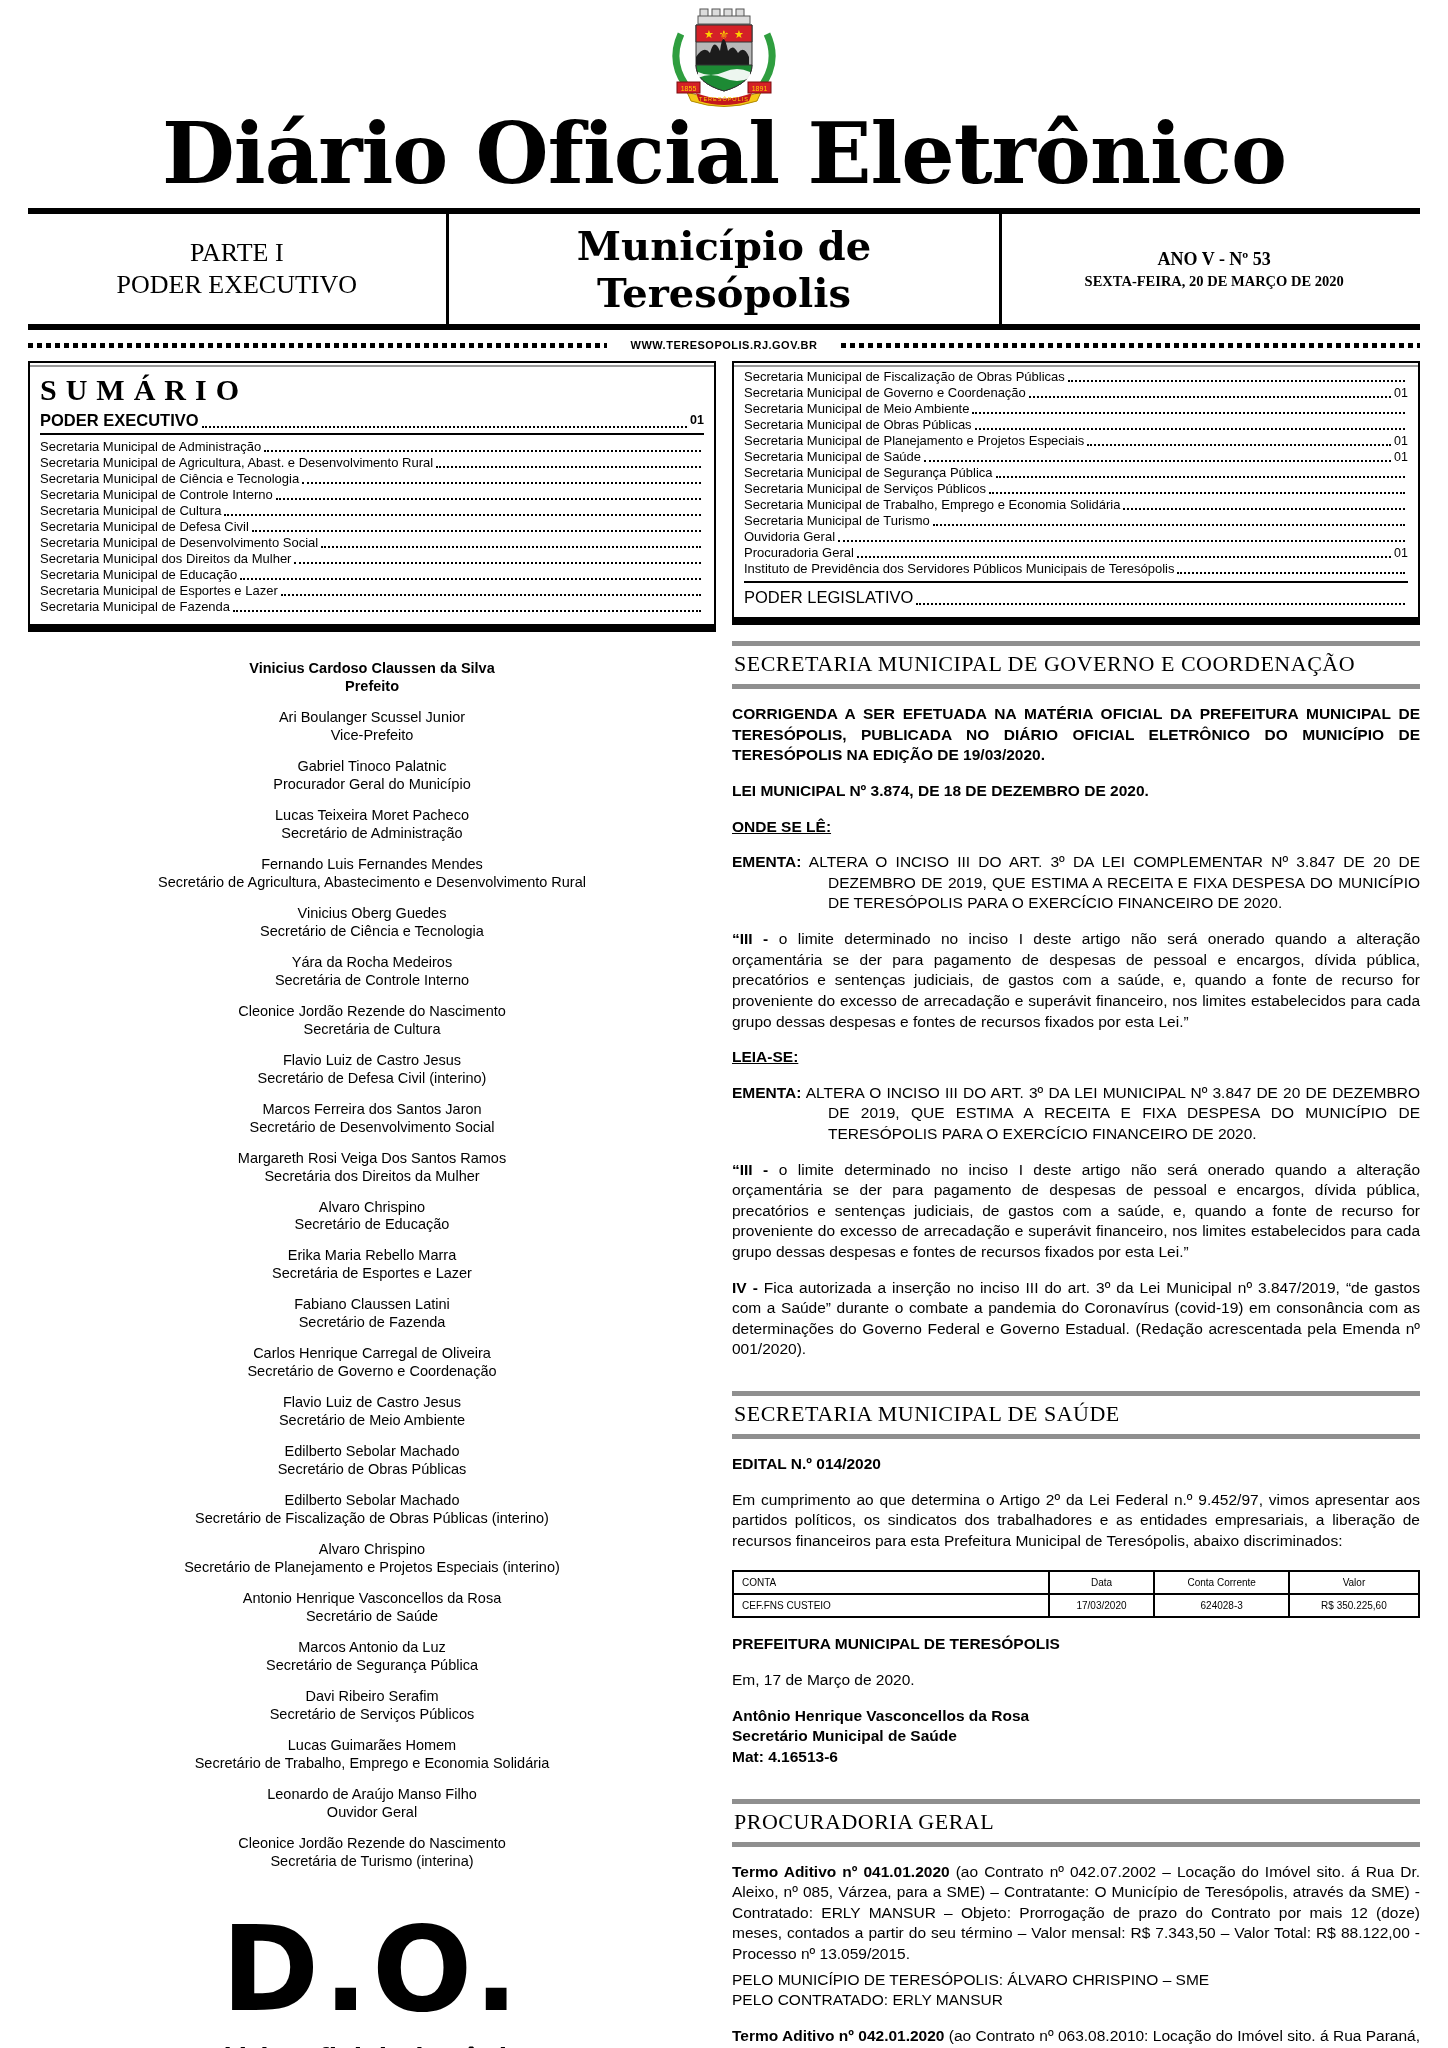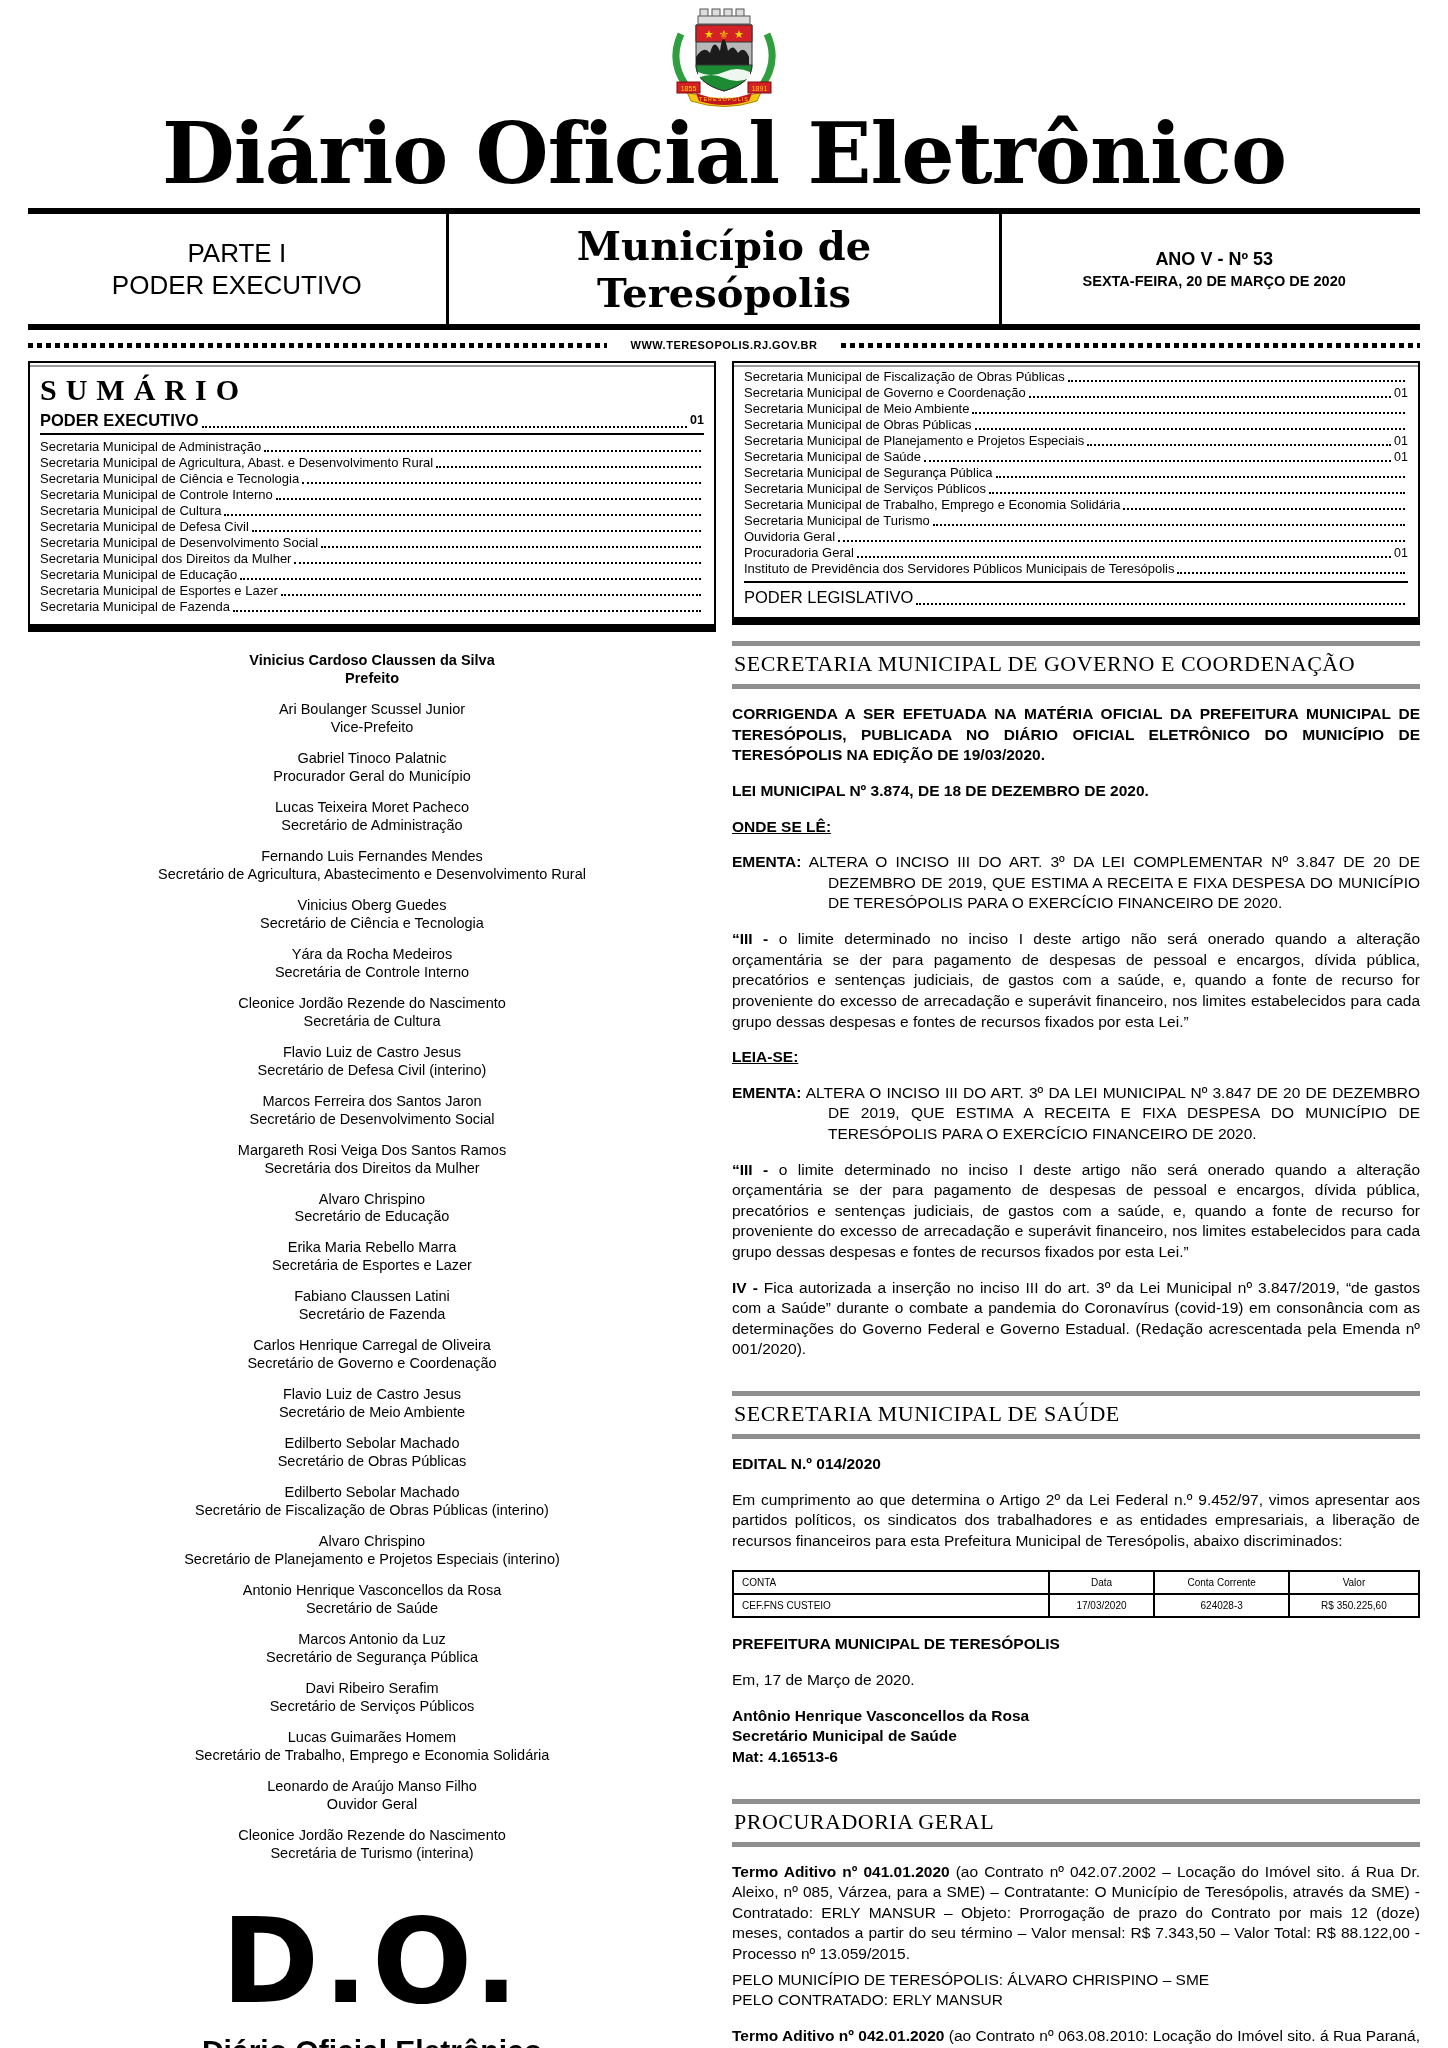--- a/index.html
+++ b/index.html
@@ -4,21 +4,21 @@
 <style>
   * { margin:0; padding:0; box-sizing:border-box; }
   body { background:#ffffff; font-family:"Liberation Sans", sans-serif; color:#000; }
   .page { width:1448px; min-height:2048px; margin:0 auto; background:#fff; padding:4px 28px 10px; display:flex; flex-direction:column; }
 
   
   .masthead { text-align:center; }
   .coat { display:block; margin:0 auto; }
   .gazette-title { font-family:"DejaVu Serif", serif; font-weight:bold; font-size:84px; line-height:1.05; letter-spacing:-1px; margin:2px 0 10px; }
   .mast-row { display:flex; align-items:stretch; border-top:6px solid #000; border-bottom:6px solid #000; }
-  .mast-cell { display:flex; flex-direction:column; justify-content:center; padding:8px 6px; }
+  .mast-cell { display:flex; flex-direction:column; justify-content:center; padding:8px 6px;font-family:Liberation Serif, serif; }
   .mast-left  { width:30%; font-size:26px; line-height:1.25; }
   .mast-center{ width:40%; border-left:3px solid #000; border-right:3px solid #000; font-family:"DejaVu Serif", serif; font-weight:bold; font-size:40px; }
   .mast-right { width:30%;padding-left:12px; }
   .mast-edition { font-weight:bold; font-size:18px; }
   .mast-date { font-weight:bold; font-size:14.5px; margin-top:3px; }
   .web-row { display:flex; align-items:center; gap:24px; margin:9px 0 6px; }
   .chain { flex:1; height:5px; background:repeating-linear-gradient(90deg,#000 0 5px,#fff 5px 9px); }
   .site { font-weight:bold; font-size:11px; letter-spacing:0.5px; }
 
   
@@ -30,21 +30,21 @@
   .toc-box { border:2px solid #000; border-bottom:8px solid #000; padding:6px 10px 9px;
              box-shadow: inset 0 2px 0 #fff, inset 0 4px 0 #999; }
   .toc-title { font-family:"Liberation Serif", serif; font-weight:bold; font-size:30px; letter-spacing:9px; margin:4px 0 2px; }
   .toc-row { display:flex; align-items:flex-end; font-size:13px; line-height:16px; }
   .toc-exec { font-weight:bold; font-size:16.5px; line-height:22px; border-bottom:2px solid #000; padding-bottom:2px; margin-bottom:4px; }
   .toc-leg  { font-weight:normal; font-size:16.5px; line-height:22px; border-top:2px solid #000; padding-top:3px; margin-top:4px; }
   .dots { flex:1; border-bottom:2px dotted #000; margin:0 3px 3px; }
   .toc-page { font-size:12.5px; }
 
   
-  .officials { text-align:center; margin-top:20px; font-size:14.5px; line-height:1.24; }
+  .officials { text-align:center; margin-top:28px; font-size:14.5px; line-height:1.24; }
   .official { margin-bottom:13px; }
   .official-head { font-weight:bold; }
 
   
   .do-block { text-align:center; margin-top:26px; }
   .do-abbr { font-family:"DejaVu Sans", sans-serif; font-weight:bold; font-size:118px; line-height:1; letter-spacing:4px; }
   .do-line1 { font-weight:bold; font-size:30px; margin-top:14px; }
 
   
   .sec-h { font-family:"Liberation Serif", serif; font-weight:normal; font-size:22px; letter-spacing:0.5px;

